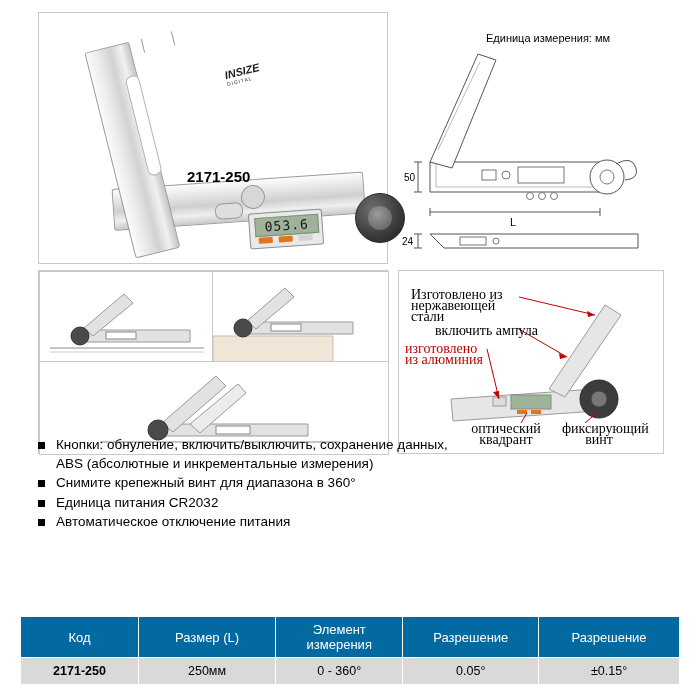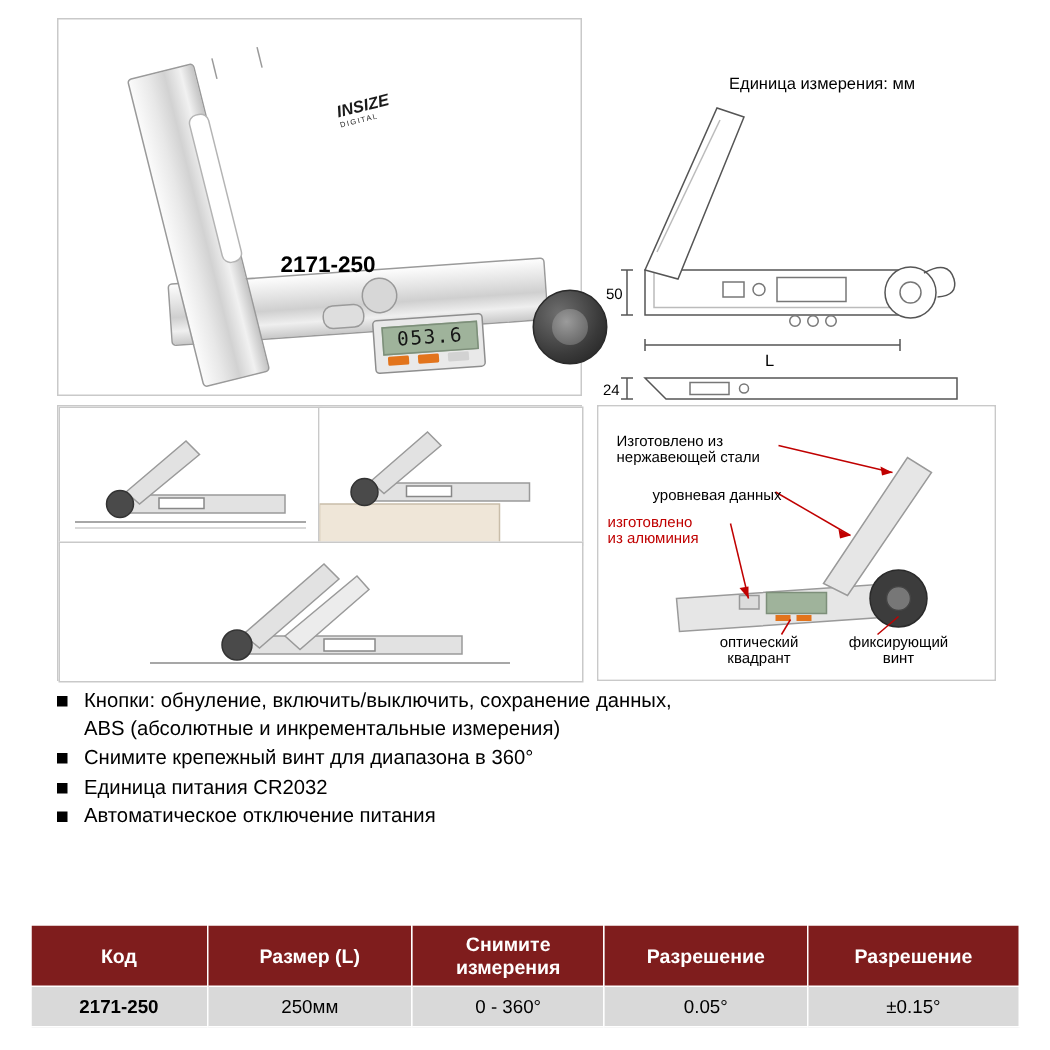--- a/index.html
+++ b/index.html
@@ -95,21 +95,21 @@
     transform:rotate(-4deg);
   }
   .dial{
     position:absolute;left:202px;top:172px;width:22px;height:22px;border-radius:50%;
     background:#d7d7d7;border:1px solid #999;
     transform:rotate(-4deg);
   }
 
   
   .tech-panel{
-    position:absolute;left:400px;top:30px;width:262px;height:250px;
+    position:absolute;left:400px;top:12px;width:262px;height:250px;
   }
   .unit-note{
     position:absolute;left:86px;top:20px;font-size:11px;
   }
   .tech-svg{position:absolute;left:0;top:0;}
 
   
   .apps-panel{
     position:absolute;left:38px;top:270px;width:348px;height:182px;
     border:1px solid #c9c9c9;
@@ -119,41 +119,41 @@
   }
   .c1{left:0;top:0;width:174px;height:91px;}
   .c2{left:173px;top:0;width:175px;height:91px;}
   .c3{left:0;top:90px;width:348px;height:92px;}
 
   
   .call-panel{
     position:absolute;left:398px;top:270px;width:264px;height:182px;
     border:1px solid #c9c9c9;background:#fff;
   }
-  .call-label{position:absolute;font-size:10px;color:#000;line-height:11px;}
+  .call-label{position:absolute;font-size:14px;color:#000;line-height:11px;font-family:Liberation Serif, serif;}
   .call-red{color:#c00000;}
   .callout-svg{position:absolute;left:0;top:0;}
 
   
   .bullets{
-    position:absolute;left:38px;top:458px;width:620px;
+    position:absolute;left:38px;top:436px;width:620px;
     font-size:13.5px;line-height:18.5px;
   }
   .bullet-row{position:relative;padding-left:18px;margin-bottom:1px;}
   .bullet-row .sq{
     position:absolute;left:0;top:6px;width:7px;height:7px;background:#000;
   }
 
   
   .table{
     position:absolute;left:20px;top:616px;width:660px;
     border-collapse:collapse;
   }
   .table th{
-    background:#7f1d1d;color:#fff;font-size:13px;font-weight:bold;
+    background:#0369a1;color:#fff;font-size:13px;font-weight:normal;
     padding:5px 4px;border:1px solid #ffffff;line-height:15px;
   }
   .table td{
     background:#d9d9d9;font-size:12.5px;padding:6px 4px;text-align:center;
     border:1px solid #ffffff;
   }
   .table td.first{font-weight:bold;}
 </style>
 </head>
 <body>
@@ -294,21 +294,21 @@
         <polygon points="196,44 188,40 189,46" fill="#c00000" stroke="none"></polygon>
         <line x1="118" y1="57" x2="168" y2="86"></line>
         <polygon points="168,86 160,82 161,88" fill="#c00000" stroke="none"></polygon>
         <line x1="88" y1="78" x2="100" y2="128"></line>
         <polygon points="100,128 94,121 100,120" fill="#c00000" stroke="none"></polygon>
         <line x1="122" y1="152" x2="128" y2="142"></line>
         <line x1="186" y1="152" x2="200" y2="140"></line>
       </g>
     </svg>
     <div class="call-label" style="left:12px;top:18px;width:100px;">Изготовлено из<br>нержавеющей стали</div>
-    <div class="call-label" style="left:36px;top:54px;width:110px;">уровневая данных</div>
+    <div class="call-label" style="left:36px;top:54px;width:110px;">включить ампула</div>
     <div class="call-label call-red" style="left:6px;top:72px;width:88px;">изготовлено<br>из алюминия</div>
     <div class="call-label" style="left:72px;top:152px;width:70px;text-align:center;">оптический<br>квадрант</div>
     <div class="call-label" style="left:163px;top:152px;width:74px;text-align:center;">фиксирующий<br>винт</div>
   </div>
 
   <div class="bullets">
     <div class="bullet-row">
       <span class="sq"></span>
       <span style="white-space:pre-line">Кнопки: обнуление, включить/выключить, сохранение данных,
   ABS (абсолютные и инкрементальные измерения)</span>
@@ -325,21 +325,21 @@
       <span class="sq"></span>
       <span style="white-space:pre-line">Автоматическое отключение питания</span>
     </div>
   </div>
 
   <table class="table">
     <thead>
       <tr>
         <th style="width:120px;white-space:pre-line">Код</th>
         <th style="width:140px;white-space:pre-line">Размер (L)</th>
-        <th style="width:126px;white-space:pre-line">Снимите
+        <th style="width:126px;white-space:pre-line">Элемент
 измерения</th>
         <th style="width:134px;white-space:pre-line">Разрешение</th>
         <th style="width:140px;white-space:pre-line">Разрешение</th>
       </tr>
     </thead>
     <tbody>
       <tr>
         <td class="first">2171-250</td>
         <td>250мм</td>
         <td>0 - 360°</td>

